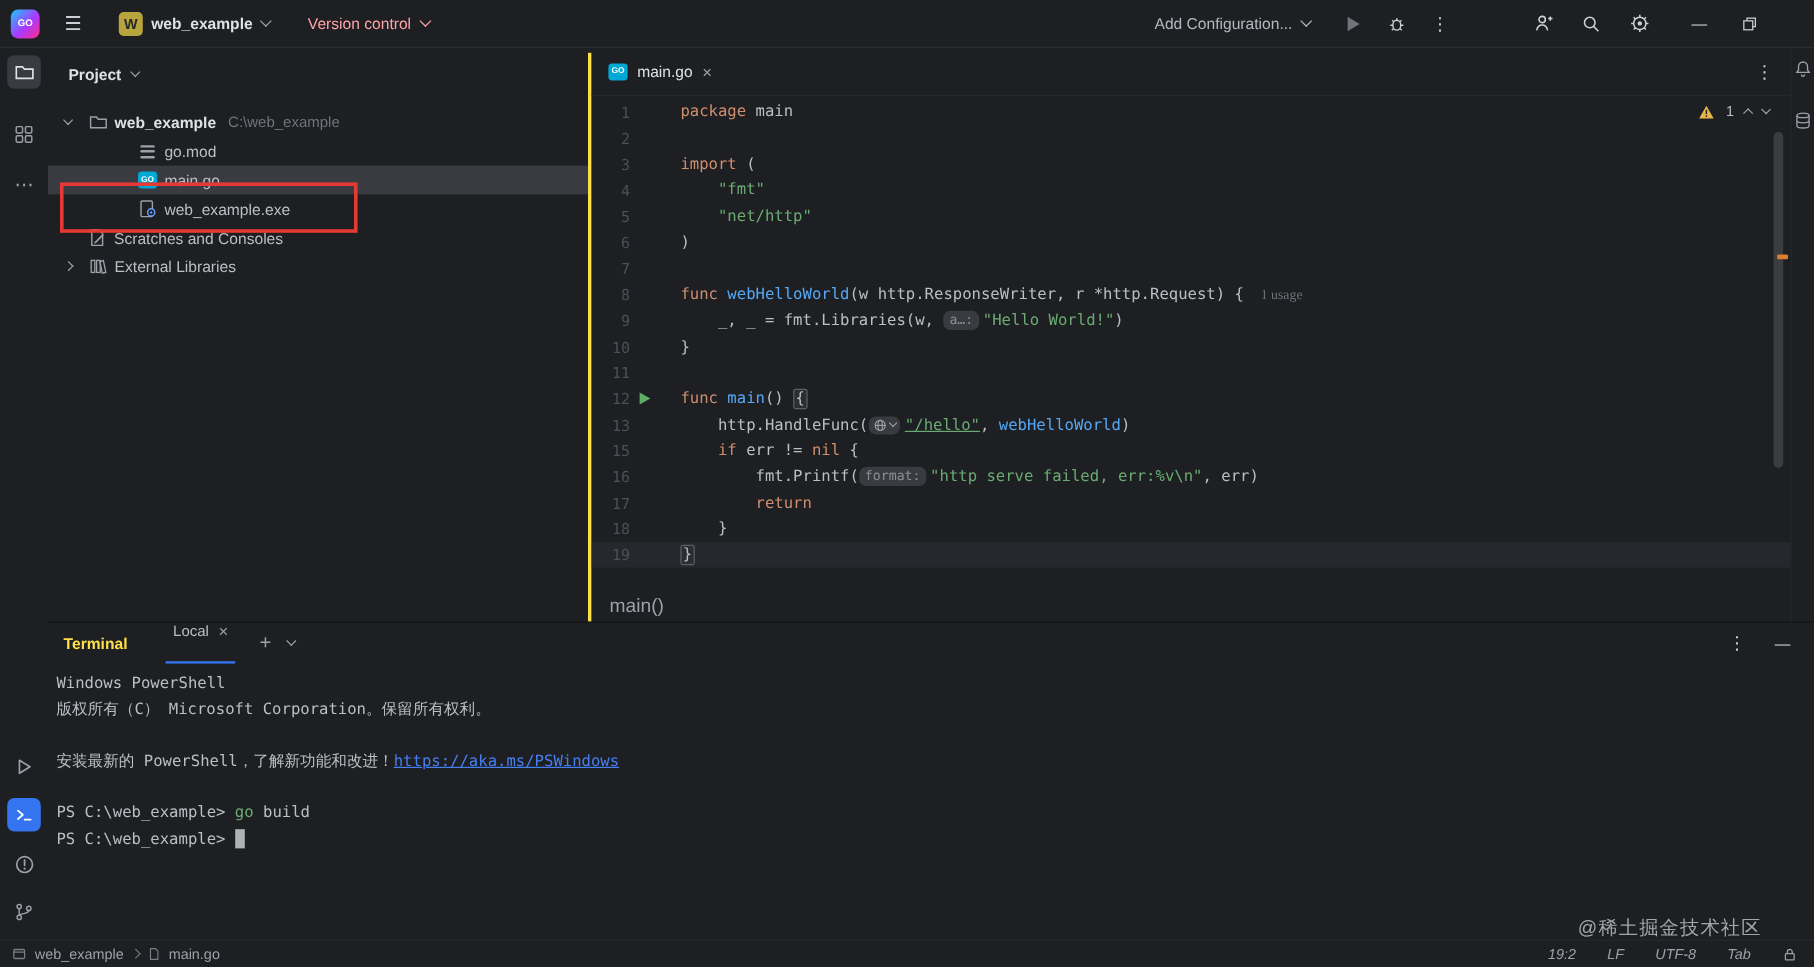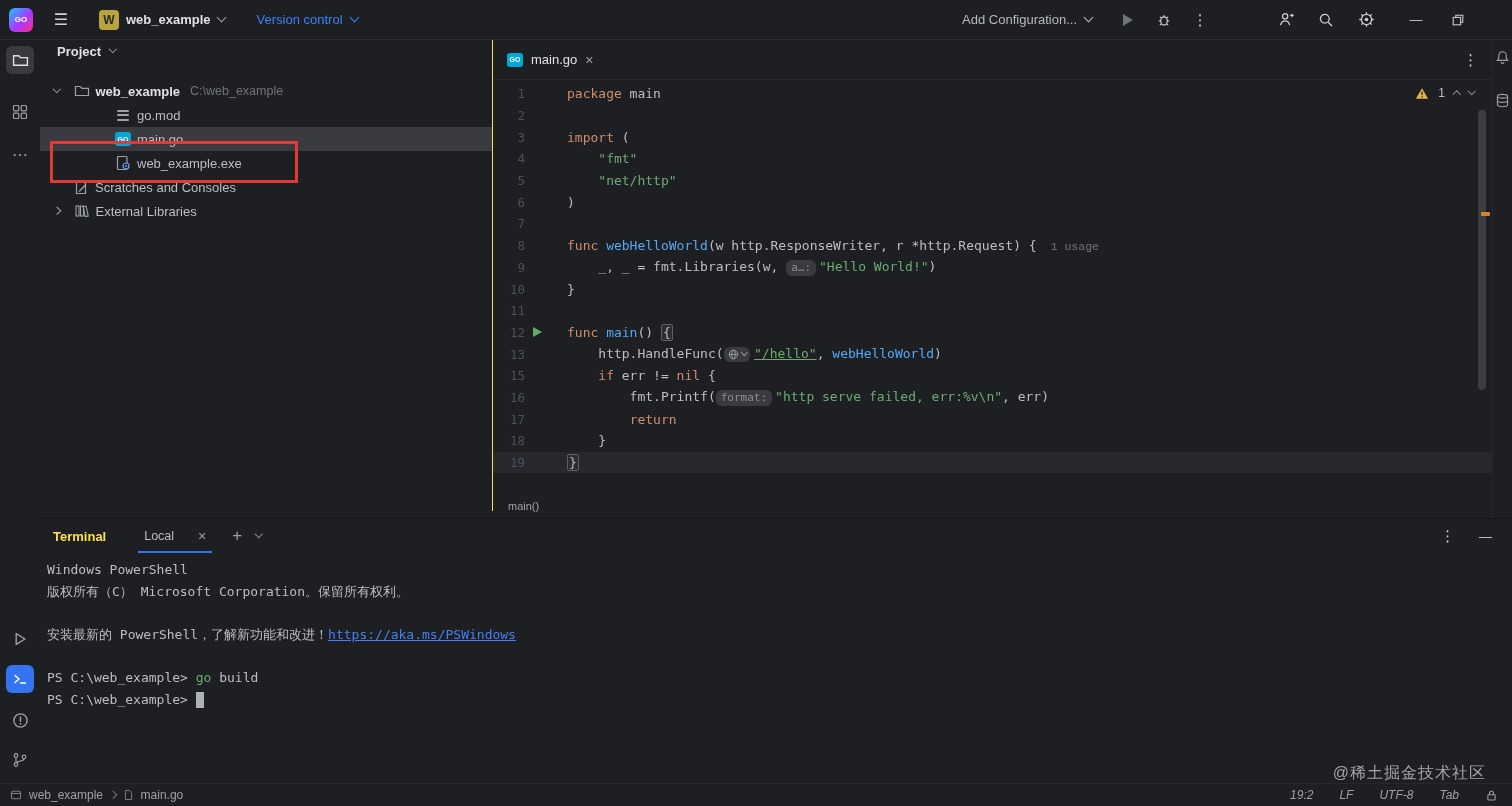--- a/index.html
+++ b/index.html
@@ -27,38 +27,38 @@
           color:#fff; font-size:8px; font-weight:bold; letter-spacing:0; }
   .tb-btn { display:flex; align-items:center; justify-content:center;
             width:28px; height:28px; border-radius:6px; color:#ced0d6; cursor:default; }
   .hamburger { margin-left:14px; font-size:16px; }
   .proj-widget { display:flex; align-items:center; gap:7px; margin-left:16px;
                  padding:4px 8px; border-radius:6px; }
   .proj-avatar { width:20px; height:20px; border-radius:4px; background:#b8a43c;
                  color:#26282b; font-size:12px; font-weight:bold;
                  display:flex; align-items:center; justify-content:center; }
   .proj-name { color:#dfe1e5; font-weight:600; }
-  .vc-widget { display:flex; align-items:center; gap:8px; margin-left:24px; color:#3b82f6; }
+  .vc-widget { display:flex; align-items:center; gap:8px; margin-left:24px; color:#fca5a5; }
   .tb-right { margin-left:auto; display:flex; align-items:center; padding-right:40px; }
   .addconf { display:flex; align-items:center; gap:8px; color:#b4b8bf; }
   .play-tri { width:0; height:0; border-left:10px solid #6f737a;
               border-top:6px solid transparent; border-bottom:6px solid transparent; }
   .dots-v { font-size:15px; color:#ced0d6; }
 
   
   .activitybar { position:absolute; left:0; top:40px; width:40px; height:743px;
                  display:flex; flex-direction:column; align-items:center; z-index:20; }
   .abtn { width:28px; height:28px; border-radius:6px; color:#9da0a8;
           display:flex; align-items:center; justify-content:center; flex:none; }
   .abtn.active { background:#393b40; color:#dfe1e5; }
   .abtn.term-active { background:#3574f0; color:#ffffff; }
 
   
-  .project-panel { position:absolute; left:40px; top:33px; width:453px; height:478px;
-                   border-right:1px solid #fde047; background:#1e1f22; }
+  .project-panel { position:absolute; left:40px; top:44px; width:453px; height:478px;
+                   border-right:3px solid #fde047; background:#1e1f22; }
   .panel-header { height:36px; display:flex; align-items:center; gap:9px;
                   padding-left:17px; color:#dfe1e5; font-weight:600; }
   .tree { margin-top:10px; position:relative; }
   .tree-row { height:24px; display:flex; align-items:center; gap:6px; color:#bcbec4; }
   .tree-row.selected { background:#393b40; }
   .tree-row .spacer { width:13px; flex:none; }
   .tree-row.ind0 { padding-left:14px; }
   .tree-row.ind1 { padding-left:56px; }
   .tree-label.root { color:#dfe1e5; font-weight:600; }
   .tree-suffix { color:#6f737a; font-size:12.5px; margin-left:4px; }
@@ -91,45 +91,45 @@
   .tk-f { color:#56a8f5; }
   .tk-s { color:#6aab73; }
   .tk-sl { color:#6aab73; text-decoration:underline; }
   .tk-d { color:#bcbec4; }
   .tk-bx { color:#bcbec4; border:1px solid #5d6063; background:#2b2d30;
            border-radius:2px; padding:0 1px; }
   .tk-h { background:#393b40; color:#8c8e94; border-radius:6px; padding:1px 5px;
           font-size:11px; margin:0 3px 0 0; display:inline-block; line-height:14px;
           vertical-align:middle; }
   .tk-u { color:#6f737a; font-size:11.5px; margin-left:14px;
-          font-family:Liberation Mono, monospace; }
+          font-family:Liberation Serif, serif; }
   .globe-inlay { display:inline-flex; align-items:center; gap:3px; background:#393b40;
                  border-radius:6px; padding:2px 4px; margin-right:4px; vertical-align:middle;
                  color:#9da0a8; }
   .ed-warnings { position:absolute; top:6px; right:18px; display:flex; align-items:center;
                  gap:9px; color:#9da0a8; font-family:"Liberation Sans", sans-serif; }
   .warn-count { color:#bcbec4; font-size:12px; }
   .ed-scrollbar { position:absolute; right:6px; top:30px; width:8px; height:280px;
                   background:rgba(164,168,172,.22); border-radius:4px; }
   .ed-marker { position:absolute; right:2px; top:132px; width:9px; height:4px;
                background:#d9822b; border-radius:1px; }
   .breadcrumbs { height:25px; display:flex; align-items:center; padding-left:15px;
-                 color:#9da0a8; font-size:11px; }
+                 color:#9da0a8; font-size:16px; }
 
   
   .right-strip { position:absolute; right:0; top:40px; width:20px; height:478px;
                  border-left:1px solid #26282e; display:flex; flex-direction:column;
                  align-items:center; padding-top:10px; gap:28px; color:#9da0a8; z-index:15; }
 
   
   .terminal { position:absolute; left:40px; top:518px; width:1472px; height:265px;
               border-top:1px solid #141517; background:#1e1f22; }
   .term-header { height:34px; display:flex; align-items:center; padding-left:13px; }
   .term-title { color:#fde047; font-weight:600; margin-right:32px; }
-  .term-tab { position:relative; height:34px; display:flex; align-items:center; gap:24px;
+  .term-tab { position:relative; height:34px; display:flex; align-items:flex-start; gap:8px;
               padding:0 6px; color:#bcbec4; font-size:12.5px; }
   .term-tab .underline { position:absolute; left:0; right:0; bottom:0; height:2px;
                          background:#3574f0; }
   .term-plus { margin-left:14px; font-size:17px; color:#9da0a8; width:22px; text-align:center; }
   .term-chev { margin-left:8px; color:#9da0a8; display:flex; align-items:center; }
   .term-right { margin-left:auto; display:flex; align-items:center; gap:24px;
                 padding-right:20px; color:#ced0d6; }
   .term-body { padding:6px 0 0 7px; font-family:"DejaVu Sans Mono", monospace;
                font-size:13px; }
   .term-line { white-space:pre; height:21.6px; line-height:21.6px; }
@@ -138,21 +138,21 @@
   .term-cursor { display:inline-block; width:8px; height:16px; background:#aeb1b6;
                  vertical-align:middle; }
 
   
   .statusbar { position:absolute; left:0; bottom:0; width:1512px; height:23px;
                background:#1e1f22; border-top:1px solid #26282e; display:flex;
                align-items:center; padding:0 14px 0 10px; color:#9da0a8; font-size:12px; z-index:30; }
   .sb-left { display:flex; align-items:center; gap:7px; }
   .sb-right { margin-left:auto; display:flex; align-items:center; }
   .sb-item { margin-left:26px;font-style:italic; }
-  .watermark { position:absolute; right:26px; bottom:22px; font-size:16px;
+  .watermark { position:absolute; right:44px; bottom:22px; font-size:16px;
                color:#a2a5a9; letter-spacing:1px; z-index:25; }
 </style>
 </head>
 <body>
 
 <header class="titlebar">
   <div class="logo">GO</div>
   <div class="tb-btn hamburger">
       <span>☰</span>
     </div>

